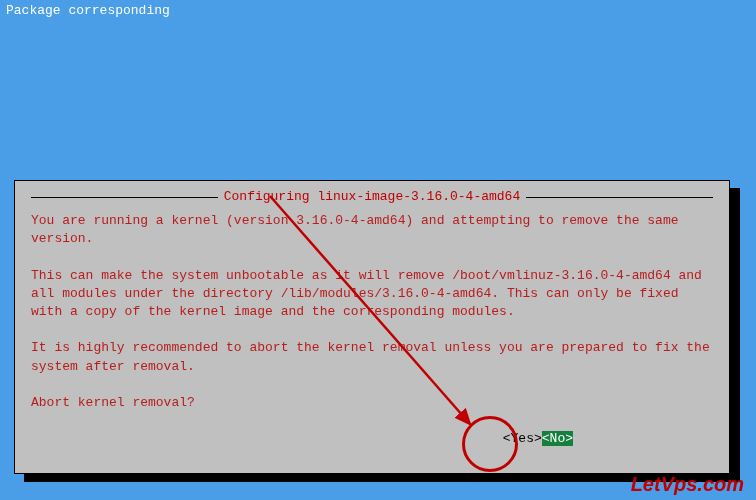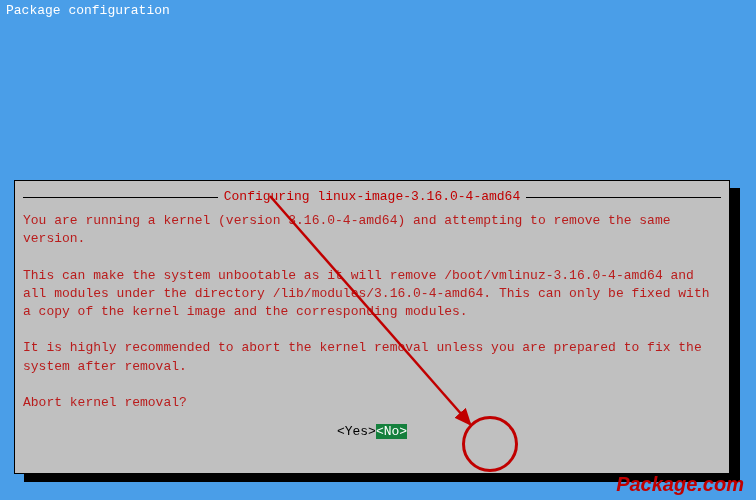--- a/index.html
+++ b/index.html
@@ -31,21 +31,21 @@
       background: #000;
     }
     .dialog {
       position: absolute;
       top: 180px;
       left: 14px;
       width: 716px;
       height: 294px;
       background: #c0c0c0;
       border: 1px solid #000;
-      padding: 10px 8px;
+      padding: 10px 16px;
     }
     .dialog-title-wrap {
       text-align: center;
       position: relative;
       top: -2px;
       margin-bottom: 6px;
     }
     .dialog-title-line {
       border: none;
       border-top: 1px solid #000;
@@ -62,22 +62,22 @@
       z-index: 1;
       display: inline-block;
     }
     .dialog-body {
       color: #b91c1c;
       line-height: 1.4;
       white-space: pre-wrap;
     }
     .button-row {
       display: flex;
-      justify-content: center;
-      margin-top: 12px;
+      justify-content: flex-end;
+      margin-top: 19px;
       padding: 0 140px;
     }
     .btn-yes {
       color: #000;
       background: #c0c0c0;
     }
     .btn-no {
       background: #15803d;
       color: #fff;
       padding: 0 0px;
@@ -109,21 +109,21 @@
       font-size: 20px;
       font-style: italic;
       font-weight: bold;
       z-index: 20;
     }
   </style>
 </head>
 <body>
 
 <div class="header">
-  <span>Package configuration</span>
+  <span>Package corresponding</span>
 </div>
 
 <div class="dialog-shadow"></div>
 
 <div class="dialog">
   <div class="dialog-title-wrap">
     <hr class="dialog-title-line">
     <span class="dialog-title">Configuring linux-image-3.16.0-4-amd64</span>
   </div>
   <div class="dialog-body">You are running a kernel (version 3.16.0-4-amd64) and attempting to remove the same version.
@@ -143,13 +143,13 @@
   <defs>
     <marker id="arrowhead" markerWidth="8" markerHeight="8" refX="6" refY="3" orient="auto">
       <polygon points="0 0, 7 3, 0 6" fill="#c00000"></polygon>
     </marker>
   </defs>
   <line x1="10" y1="10" x2="210" y2="238" stroke="#c00000" stroke-width="2.5" marker-end="url(#arrowhead)"></line>
 </svg>
 
 <div class="circle-annotation"></div>
 
-<div class="watermark">Package.com</div>
+<div class="watermark">LetVps.com</div>
 
 </body></html>

